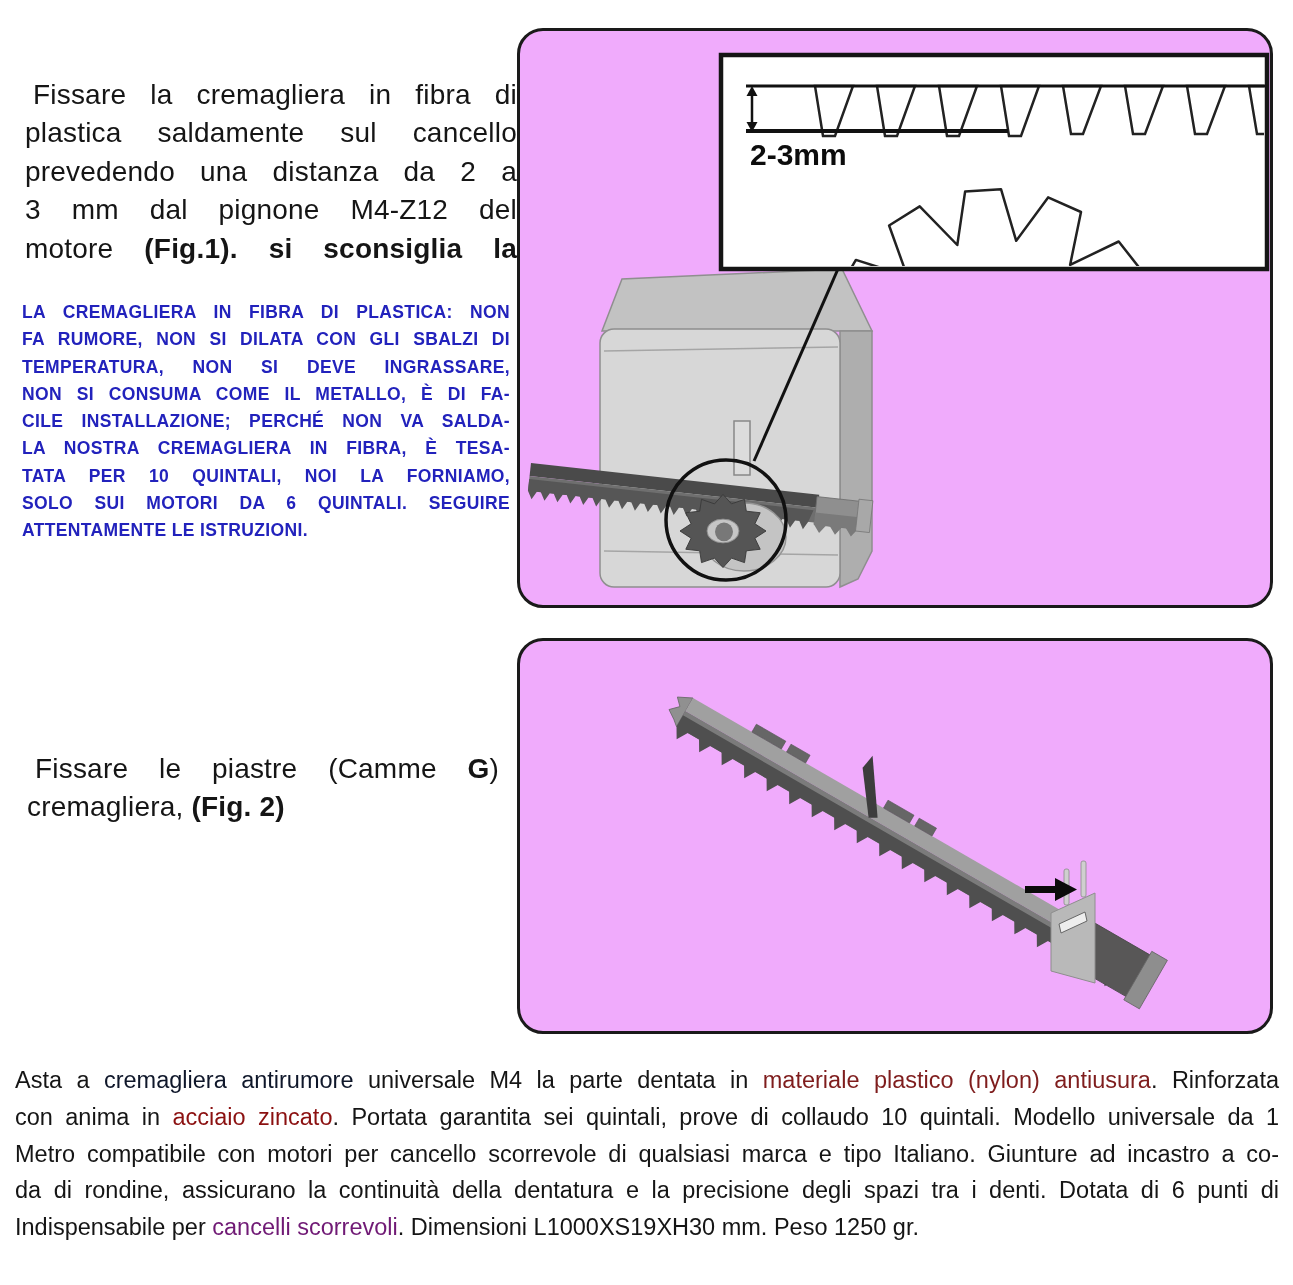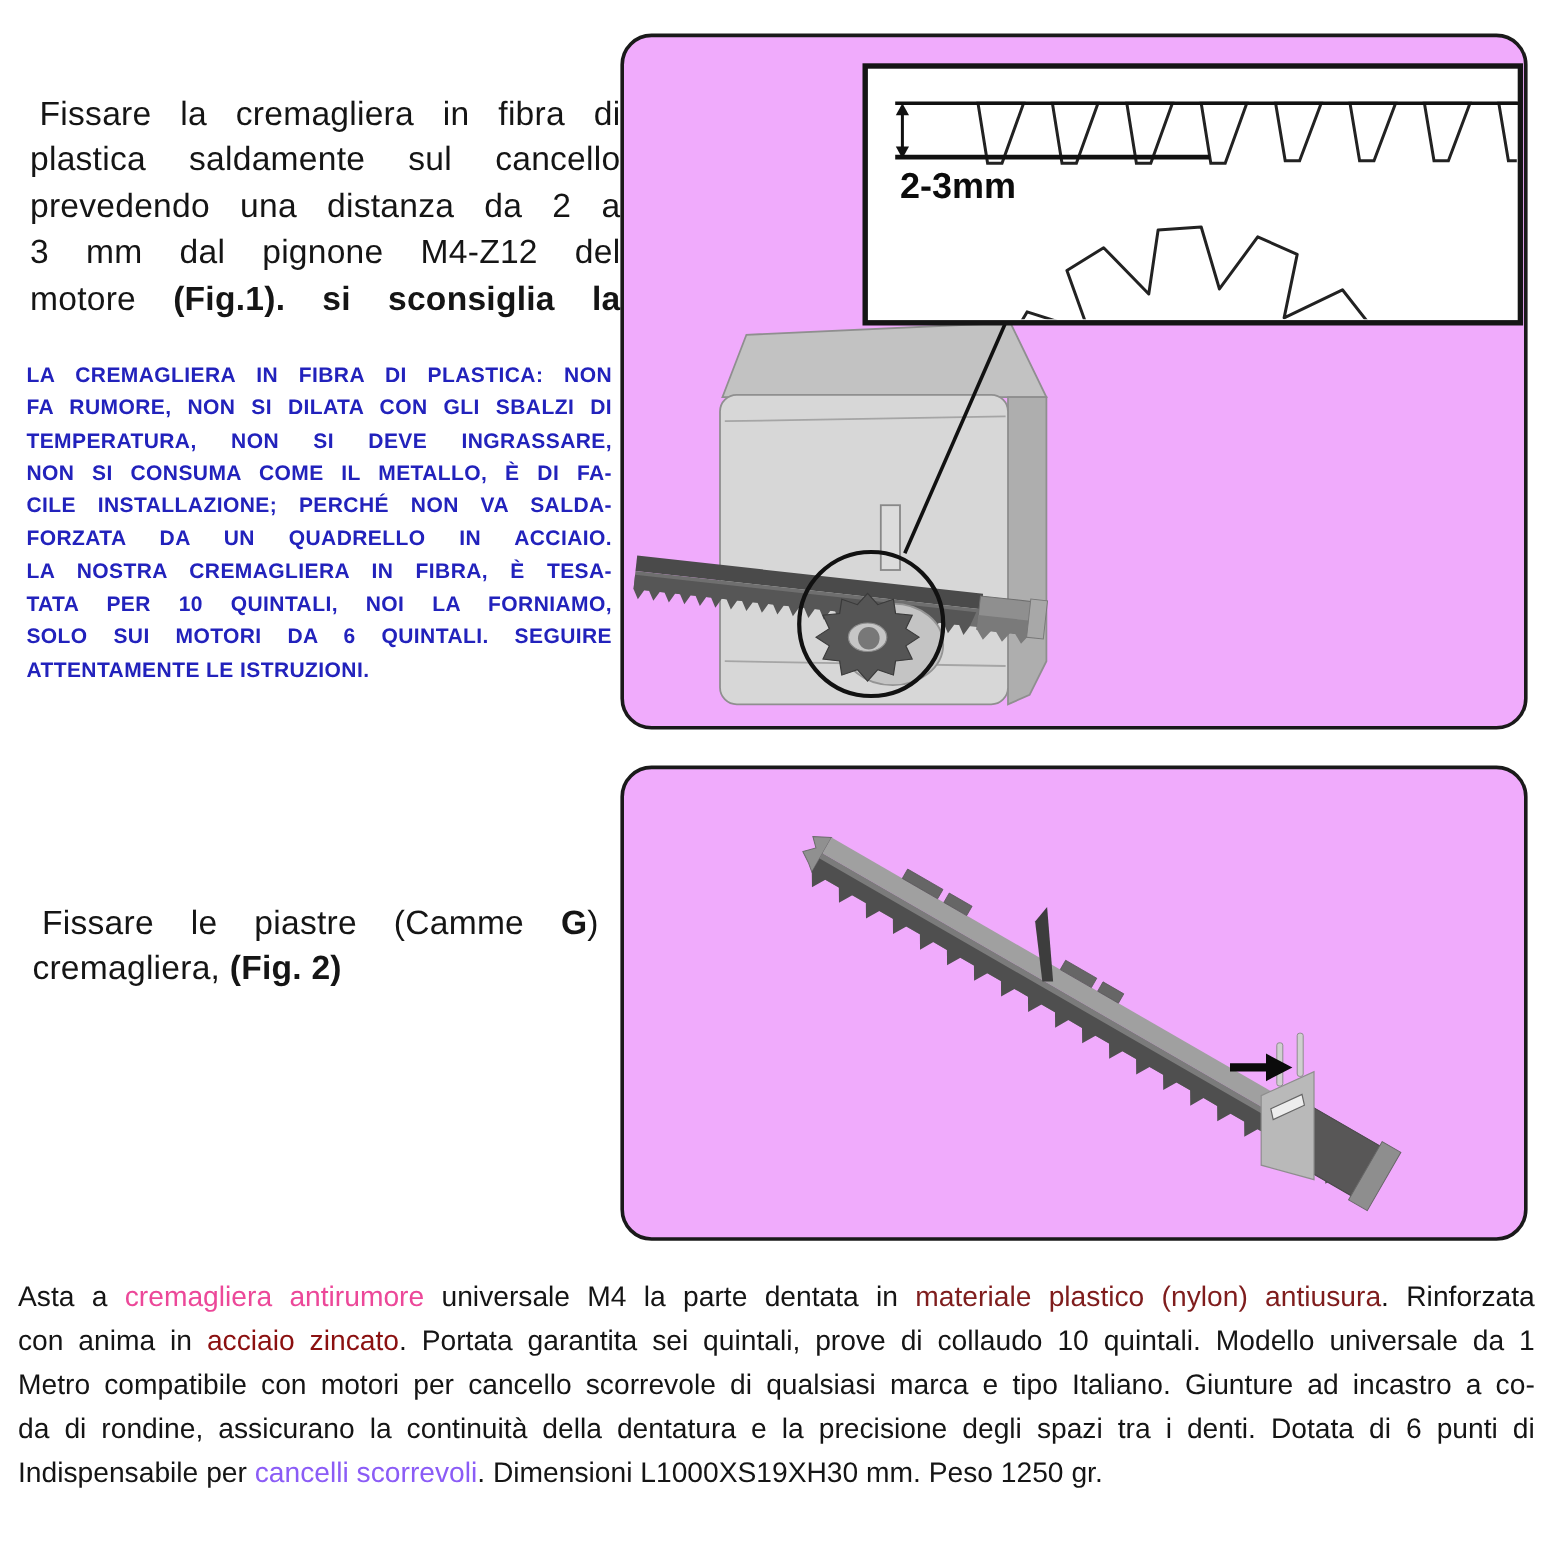--- a/index.html
+++ b/index.html
@@ -28,21 +28,20 @@
       <div class="tl"><span>3 mm dal pignone M4-Z12 del</span></div>
       <div class="tl"><span>motore </span><span class="b">(Fig.1). si sconsiglia la</span></div>
     </section>
 
   <section class="para para-blue jpara" style="left: 22px; top: 299px; width: 488px; color: rgb(34, 34, 188);">
       <div class="tl"><span>LA CREMAGLIERA IN FIBRA DI PLASTICA: NON</span></div>
       <div class="tl"><span>FA RUMORE, NON SI DILATA CON GLI SBALZI DI</span></div>
       <div class="tl"><span>TEMPERATURA, NON SI DEVE INGRASSARE,</span></div>
       <div class="tl"><span>NON SI CONSUMA COME IL METALLO, È DI FA-</span></div>
       <div class="tl"><span>CILE INSTALLAZIONE; PERCHÉ NON VA SALDA-</span></div>
-      <div class="tl"><span>FORZATA DA UN QUADRELLO IN ACCIAIO.</span></div>
       <div class="tl"><span>LA NOSTRA CREMAGLIERA IN FIBRA, È TESA-</span></div>
       <div class="tl"><span>TATA PER 10 QUINTALI, NOI LA FORNIAMO,</span></div>
       <div class="tl"><span>SOLO SUI MOTORI DA 6 QUINTALI. SEGUIRE</span></div>
       <div class="tl"><span>ATTENTAMENTE LE ISTRUZIONI.</span></div>
     </section>
 
   <section class="para para-lg jpara" style="left:27px;top:750px;width:472px;">
       <div class="tl"><span>Fissare le piastre (Camme </span><span class="b">G</span><span>)</span></div>
       <div class="tl"><span>cremagliera, </span><span class="b">(Fig. 2)</span></div>
     </section>
@@ -133,20 +132,20 @@
         <rect x="561" y="220" width="5" height="36" rx="2" fill="#cfcfcf" stroke="#8a8a8a" stroke-width="0.8"></rect>
         <path d="M531,272 L575,252 L575,342 L531,330 Z" fill="#b9b9b9" stroke="#8e8e8e" stroke-width="1"></path>
         <path d="M539,283 L565,271 L567,280 L541,292 Z" fill="#ededed" stroke="#666" stroke-width="1"></path>
       </g>
 
       <path d="M505,245 L535,245 L535,237 L557,248.5 L535,260 L535,252 L505,252 Z" fill="#0b0b0b"></path>
     </svg>
   </figure>
 
   <section class="para para-bottom jpara" style="left:15px;top:1062px;width:1264px;">
-      <div class="tl"><span>Asta a </span><span style="color: #ec4899;">cremagliera antirumore</span><span> universale M4 la parte dentata in </span><span style="color: #7f1d1d;">materiale plastico (nylon) antiusura</span><span>. Rinforzata</span></div>
+      <div class="tl"><span>Asta a </span><span style="color: #0f172a;">cremagliera antirumore</span><span> universale M4 la parte dentata in </span><span style="color: #7f1d1d;">materiale plastico (nylon) antiusura</span><span>. Rinforzata</span></div>
       <div class="tl"><span>con anima in </span><span style="color: rgb(139, 16, 16);">acciaio zincato</span><span>. Portata garantita sei quintali, prove di collaudo 10 quintali. Modello universale da 1</span></div>
       <div class="tl"><span>Metro compatibile con motori per cancello scorrevole di qualsiasi marca e tipo Italiano. Giunture ad incastro a co-</span></div>
       <div class="tl"><span>da di rondine, assicurano la continuità della dentatura e la precisione degli spazi tra i denti. Dotata di 6 punti di</span></div>
-      <div class="tl"><span>Indispensabile per </span><span style="color: #8b5cf6;">cancelli scorrevoli</span><span>. Dimensioni L1000XS19XH30 mm. Peso 1250 gr.</span></div>
+      <div class="tl"><span>Indispensabile per </span><span style="color: #701a75;">cancelli scorrevoli</span><span>. Dimensioni L1000XS19XH30 mm. Peso 1250 gr.</span></div>
     </section>
 
 </div>
 
 </body></html>

